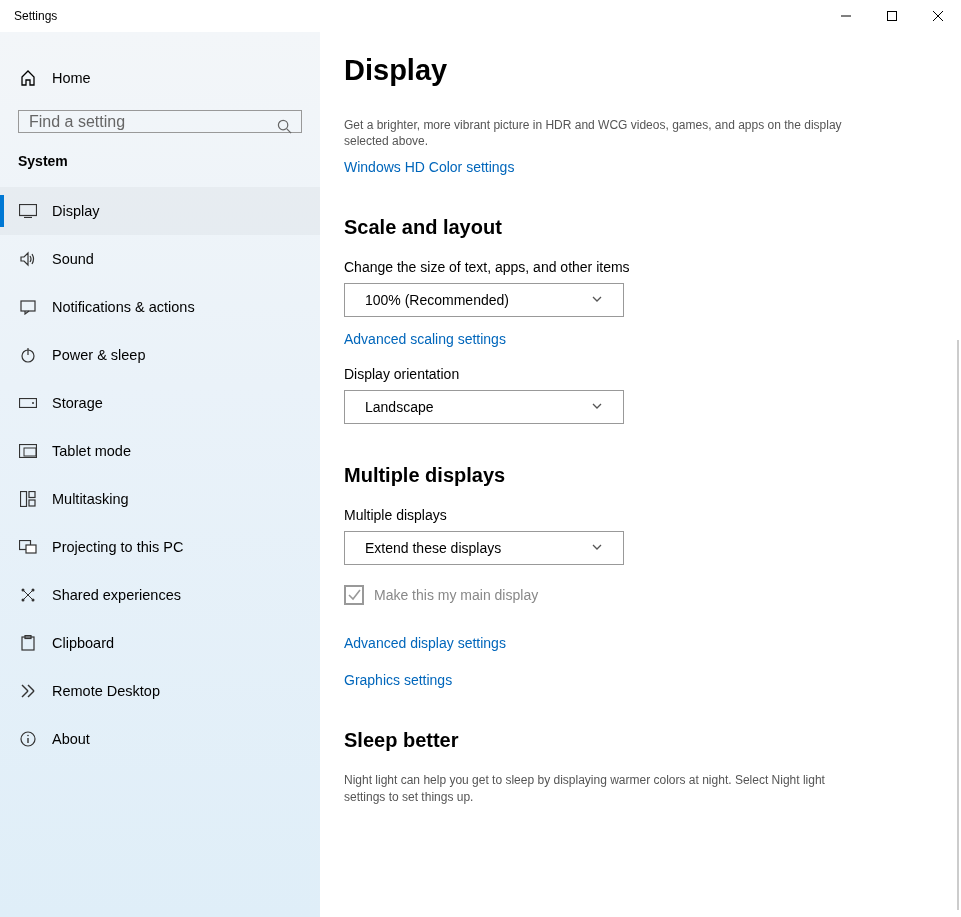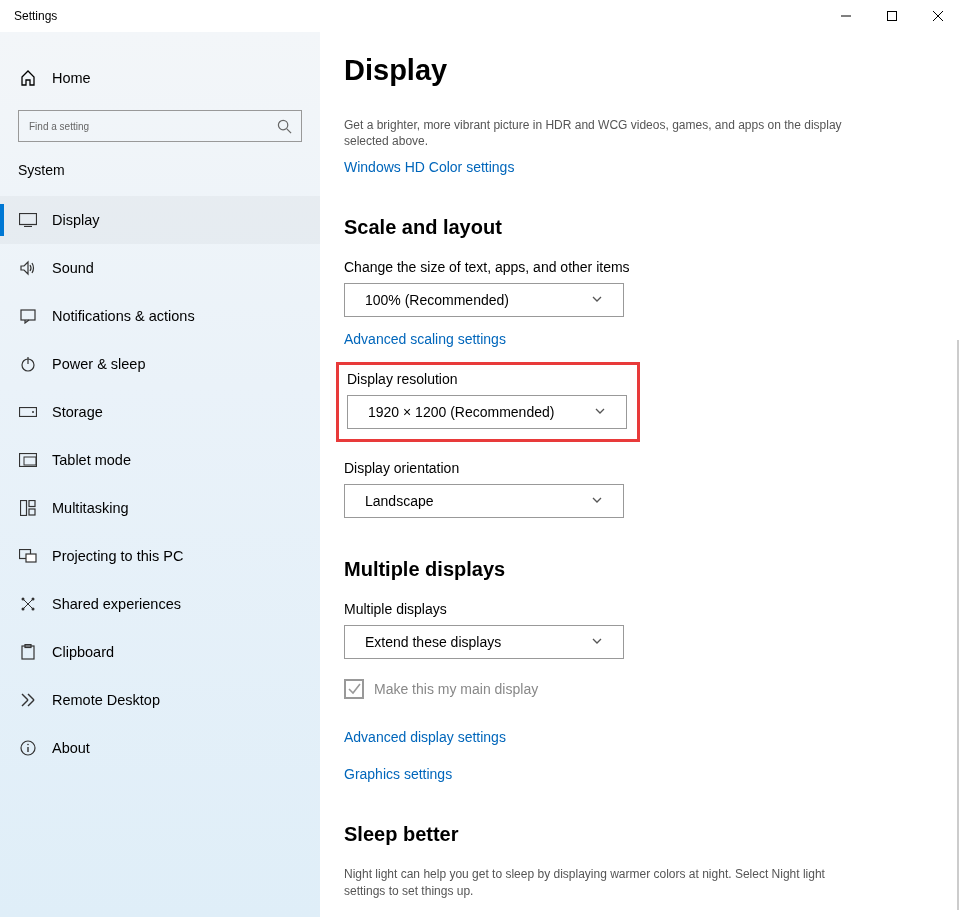--- a/index.html
+++ b/index.html
@@ -11,25 +11,25 @@
 .title-btn svg { width: 10px; height: 10px; }
 
 .layout { display: flex; height: calc(100% - 32px); }
 
 .sidebar { width: 320px; background: linear-gradient(180deg, #f3f6f9 0%, #eaf2f9 40%, #dfeef8 100%); padding-top: 28px; }
 .home-row { display: flex; align-items: center; padding: 10px 18px; cursor: default; }
 .home-row .icon { width: 20px; display:flex; align-items:center; justify-content:center; color:#000; }
 .home-row .label { margin-left: 14px; font-size: 14.5px; }
 
 .search-wrap { margin: 14px 18px 20px 18px; position: relative; }
-.search-input { width: 100%; height: 32px; border: 1px solid #999; background: transparent; padding: 0 32px 0 10px; font-size: 10px; color: #000; outline: none; }
+.search-input { width: 100%; height: 23px; border: 1px solid #999; background: transparent; padding: 0 32px 0 10px; font-size: 16px; color: #000; outline: none; }
 .search-input::placeholder { color: #666; }
 .search-icon { position: absolute; right: 10px; top: 9px; color: #555; }
 
-.cat-title { font-weight: 400; font-size: 14px; padding: 0 8px 18px 18px; }
+.cat-title { font-weight: 700; font-size: 14px; padding: 0 8px 18px 18px; }
 
 .nav-item { display: flex; align-items: center; height: 48px; padding-left: 18px; cursor: default; position: relative; }
 .nav-item .icon { width: 20px; display:flex; align-items:center; justify-content:center; color:#333; }
 .nav-item .label { margin-left: 14px; font-size: 14.5px; color:#000; }
 .nav-item.active { background: rgba(0,0,0,0.03); }
 .nav-item.active::before { content:""; position:absolute; left:0; top:8px; bottom:8px; width:4px; background:#0078d4; }
 
 .main { flex: 1; padding: 22px 40px 0 24px; position: relative; overflow: hidden; }
 .main h1 { font-size: 29px; font-weight: 600; margin-bottom: 30px; }
 .desc { font-size: 12px; color: #555; line-height: 1.35; max-width: 520px; }
@@ -226,29 +226,20 @@
 
     <div class="field-label first">Change the size of text, apps, and other items</div>
     <div class="select">
       <span>100% (Recommended)</span>
       <span class="chev"><svg width="12" height="12" viewBox="0 0 12 12">
             <path d="M2 4 L6 8 L10 4" fill="none" stroke="#555" stroke-width="1.3"></path>
           </svg></span>
     </div>
     <span class="link" style="margin-top:14px">Advanced scaling settings</span>
 
-    <div class="highlight-box">
-      <div class="field-label">Display resolution</div>
-      <div class="select">
-        <span>1920 × 1200 (Recommended)</span>
-        <span class="chev"><svg width="12" height="12" viewBox="0 0 12 12">
-              <path d="M2 4 L6 8 L10 4" fill="none" stroke="#555" stroke-width="1.3"></path>
-            </svg></span>
-      </div>
-    </div>
 
     <div class="field-label">Display orientation</div>
     <div class="select">
       <span>Landscape</span>
       <span class="chev"><svg width="12" height="12" viewBox="0 0 12 12">
             <path d="M2 4 L6 8 L10 4" fill="none" stroke="#555" stroke-width="1.3"></path>
           </svg></span>
     </div>
 
     <h2 class="section-title">Multiple displays</h2>

